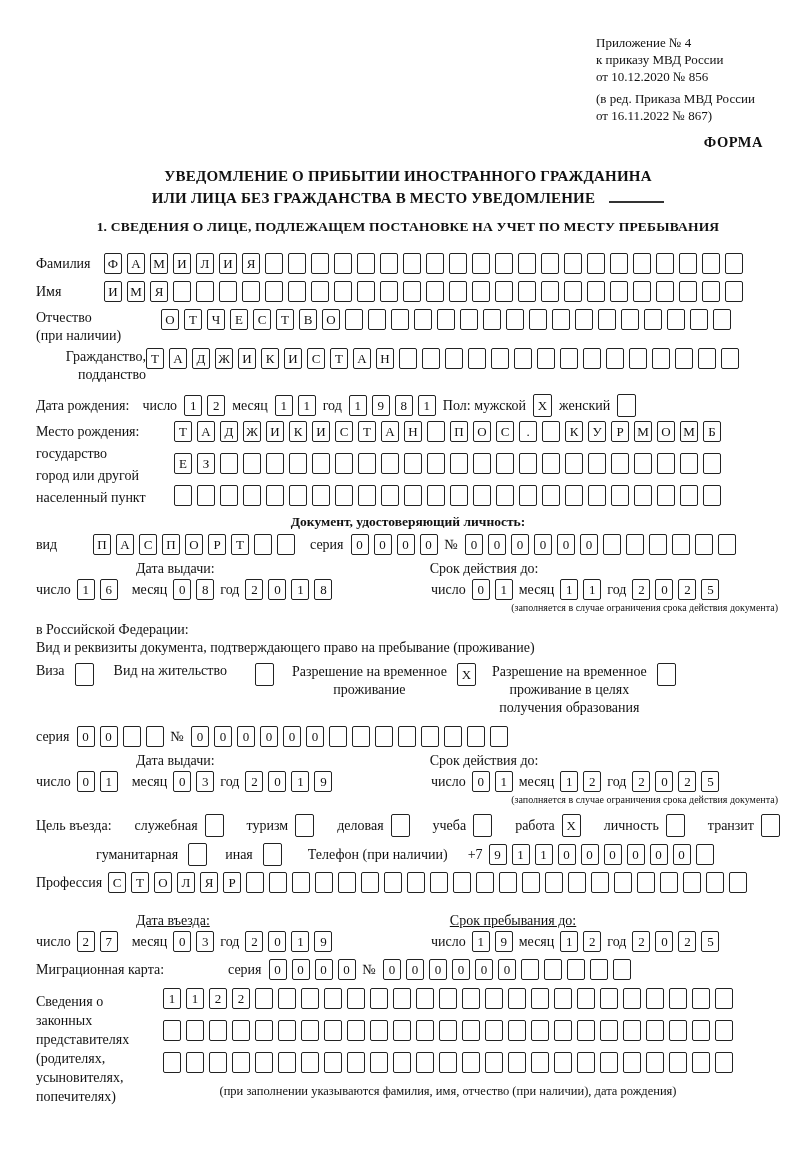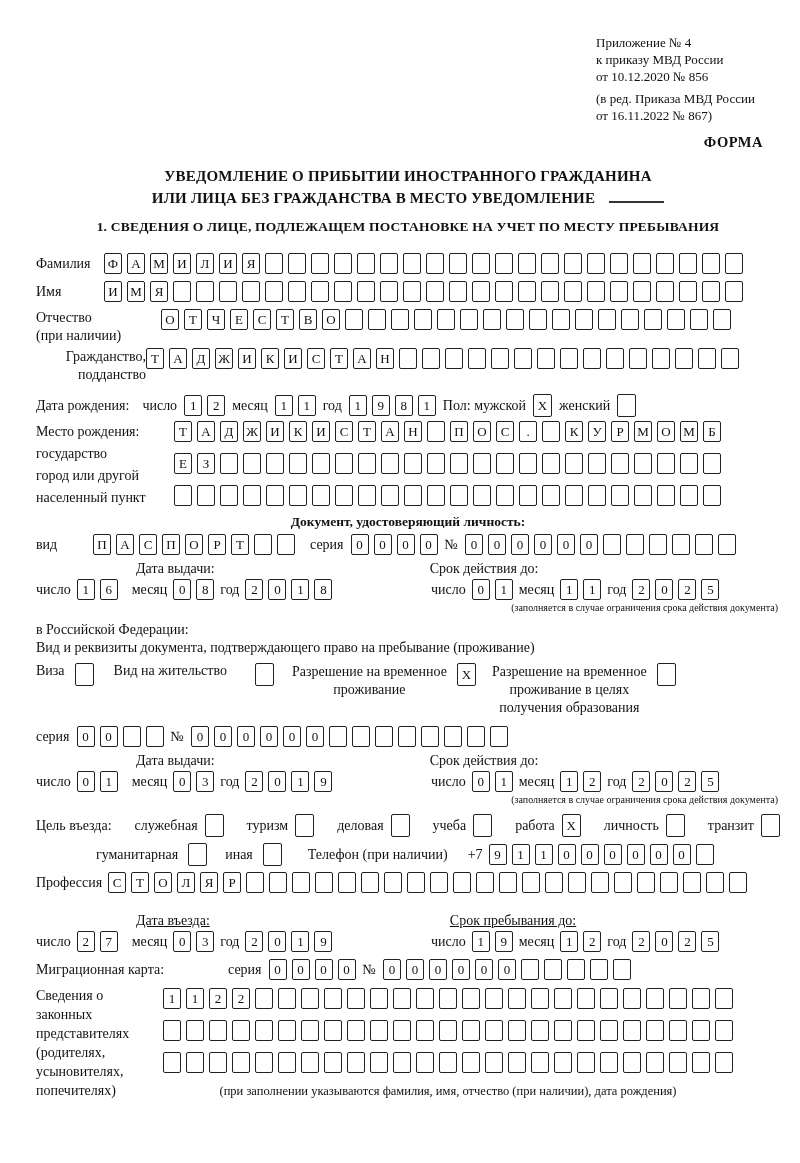--- a/index.html
+++ b/index.html
@@ -7,21 +7,21 @@
   .page{box-sizing:border-box;width:800px;height:1163px;padding:34px 20px 0 36px;}
   .appendix{margin-left:560px;font-size:13px;line-height:17px;width:185px;}
   .appendix .gap{margin-top:5px;}
   .forma{text-align:right;font-weight:bold;font-size:14.5px;margin:10px 17px 0 0;letter-spacing:.5px;}
   .title{text-align:center;font-weight:bold;font-size:15px;line-height:22px;margin-top:14px;letter-spacing:.2px;}
   .uline{display:inline-block;width:55px;border-bottom:2px solid #333;margin-left:14px;}
   .section{font-weight:bold;font-size:13.5px;text-align:center;margin-top:10px;letter-spacing:.2px;}
   .row{display:flex;align-items:flex-start;margin-top:7px;}
   .lbl{font-size:14px;line-height:21px;flex:none;}
   .lbl2{font-size:14px;line-height:18px;flex:none;}
-  .w68{width:68px;} .w125{width:125px;} .w110{width:110px;text-align:right;} .w138{width:138px;} .w50{width:50px;} .w115{width:115px;} .w185{width:185px;}
+  .w68{width:68px;} .w125{width:125px;} .w110{width:110px;text-align:right;} .w138{width:138px;} .w50{width:50px;} .w115{width:115px;margin-top:6px;} .w185{width:185px;}
   .boxes{display:inline-flex;gap:5px;flex:none;}
   .cell{width:18px;height:21px;border:1.5px solid #222;border-radius:2px;display:inline-flex;align-items:center;justify-content:center;font-size:13px;box-sizing:border-box;background:#fff;flex:none;}
   .checkbox{width:19px;height:23px;border:1.5px solid #222;border-radius:2px;display:inline-flex;align-items:center;justify-content:center;font-size:13px;box-sizing:border-box;background:#fff;flex:none;}
   .inline{display:flex;align-items:center;gap:7px;flex-wrap:nowrap;}
   .stack .boxes{margin-bottom:11px;}
   .stack .boxes:last-child{margin-bottom:0;}
   .colstack{display:flex;flex-direction:column;}
   .docheading{text-align:center;font-weight:bold;font-size:13.5px;margin-top:5px;}
   .hdrrow{display:flex;font-size:14px;margin-top:6px;}
   .hdr1{margin-left:100px;} .hdr2a{margin-left:215px;} .hdr2b{margin-left:240px;}

